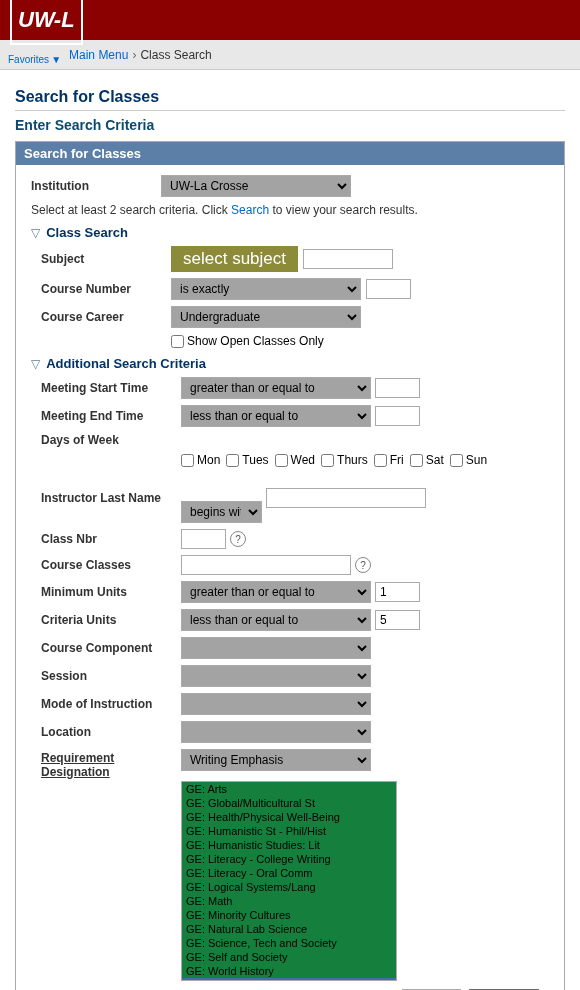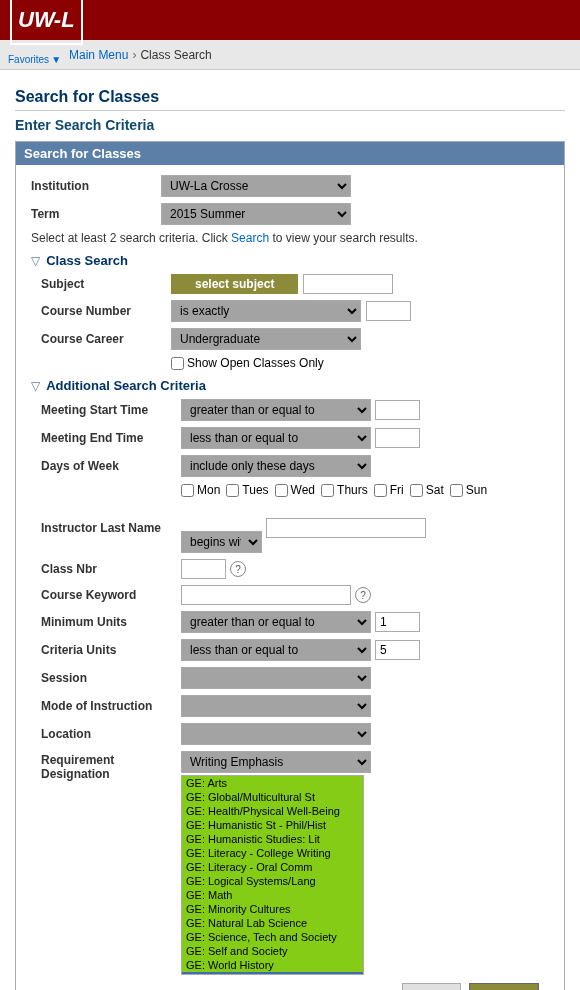--- a/index.html
+++ b/index.html
@@ -171,24 +171,24 @@
 
     .section-content {
       padding-left: 10px;
     }
 
     
     .subject-btn {
       background: #8b8b3a;
       color: white;
       border: none;
-      padding: 3px 24px;
-      font-size: 12px;
-      cursor: pointer;
-      font-weight: bold;
+      padding: 3px 12px;
+      font-size: 17px;
+      cursor: pointer;
+      font-weight: normal;
     }
 
     .subject-input {
       margin-left: 5px;
       width: 90px;
     }
 
     
     .checkbox-row {
       display: flex;
@@ -243,25 +243,25 @@
     }
 
     
     .req-select {
       width: 190px;
     }
 
     
     .dropdown-list {
       border: 1px solid #aaa;
-      width: 183px;
+      width: 216px;
       max-height: 200px;
       overflow-y: scroll;
-      background: #84cc16;
-      margin-top: 2px;
+      background: #15803d;
+      margin-top: 10px;
     }
 
     .dropdown-list div {
       padding: 1px 4px;
       font-size: 11px;
       cursor: pointer;
       white-space: nowrap;
     }
 
     .dropdown-list div.selected {
@@ -330,26 +330,20 @@
     <div class="search-panel-header">Search for Classes</div>
     <div class="search-panel-body">
 
       <div class="form-row">
         <span class="form-label">Institution</span>
         <select class="select-wide">
           <option>UW-La Crosse</option>
         </select>
       </div>
 
-      <div class="form-row">
-        <span class="form-label">Term</span>
-        <select class="select-wide">
-          <option>2015 Summer</option>
-        </select>
-      </div>
 
       <div class="info-text">
         Select at least 2 search criteria. Click <span class="link">Search</span> to view your search results.
       </div>
 
       <div class="collapsible-header">
         <span class="triangle">▽</span>
         <span class="section-label">Class Search</span>
       </div>
 
@@ -412,25 +406,20 @@
           <select class="select-wide">
             <option>greater than or equal to</option>
             <option selected="">less than or equal to</option>
             <option>exactly</option>
           </select>
           <input type="text" class="input-narrow" value="" style="margin-left: 4px;">
         </div>
 
         <div class="form-row">
           <span class="form-label-sm">Days of Week</span>
-          <select class="select-wide">
-            <option>include only these days</option>
-            <option>include these</option>
-            <option>exactly</option>
-          </select>
         </div>
 
         <div class="days-row">
           <label class="day-label">
             <input type="checkbox" style="">
             <span>Mon</span>
           </label>
           <label class="day-label">
             <input type="checkbox" style="">
             <span>Tues</span>
@@ -467,21 +456,21 @@
           <input type="text" value="" style="width: 160px; margin-left: 4px;">
         </div>
 
         <div class="form-row">
           <span class="form-label-sm">Class Nbr</span>
           <input type="text" class="input-narrow" value="" style="">
           <span class="help-icon">?</span>
         </div>
 
         <div class="form-row">
-          <span class="form-label-sm">Course Keyword</span>
+          <span class="form-label-sm">Course Classes</span>
           <input type="text" value="" style="width: 170px;">
           <span class="help-icon">?</span>
         </div>
 
         <div class="form-row">
           <span class="form-label-sm">Minimum Units</span>
           <select class="select-wide">
             <option>greater than or equal to</option>
             <option>less than or equal to</option>
             <option>exactly</option>
@@ -492,20 +481,29 @@
         <div class="form-row">
           <span class="form-label-sm">Criteria Units</span>
           <select class="select-wide">
             <option>greater than or equal to</option>
             <option selected="">less than or equal to</option>
             <option>exactly</option>
           </select>
           <input type="text" class="input-narrow" value="5" style="margin-left: 4px;">
         </div>
 
+        <div class="form-row">
+          <span class="form-label-sm">Course Component</span>
+          <select class="select-wide">
+            <option></option>
+            <option>Lecture</option>
+            <option>Lab</option>
+            <option>Discussion</option>
+          </select>
+        </div>
 
         <div class="form-row">
           <span class="form-label-sm">Session</span>
           <select class="select-wide">
             <option></option>
           </select>
         </div>
 
         <div class="form-row">
           <span class="form-label-sm">Mode of Instruction</span>
@@ -515,21 +513,21 @@
         </div>
 
         <div class="form-row">
           <span class="form-label-sm">Location</span>
           <select class="select-wide">
             <option></option>
           </select>
         </div>
 
         <div class="form-row" style="align-items: flex-start;">
-          <span class="form-label-sm" style="padding-top:2px;">Requirement Designation</span>
+          <span class="form-label-sm" style="padding-top:2px;text-decoration:underline;">Requirement Designation</span>
           <div>
             <select class="req-select">
               <option>Writing Emphasis</option>
             </select>
             
             <div class="dropdown-list">
               <div>GE: Arts</div>
               <div>GE: Global/Multicultural St</div>
               <div>GE: Health/Physical Well-Being</div>
               <div>GE: Humanistic St - Phil/Hist</div>

